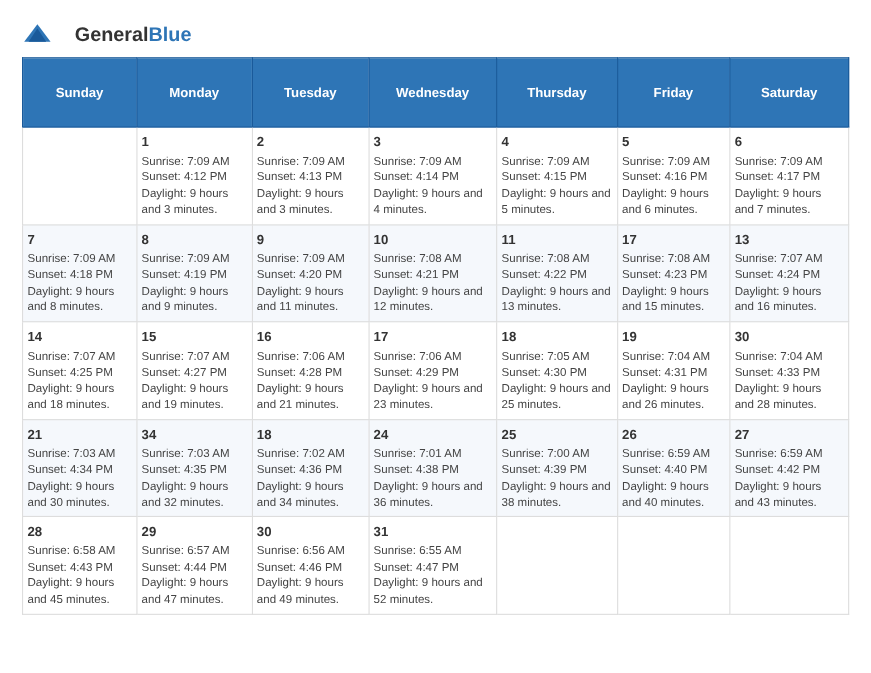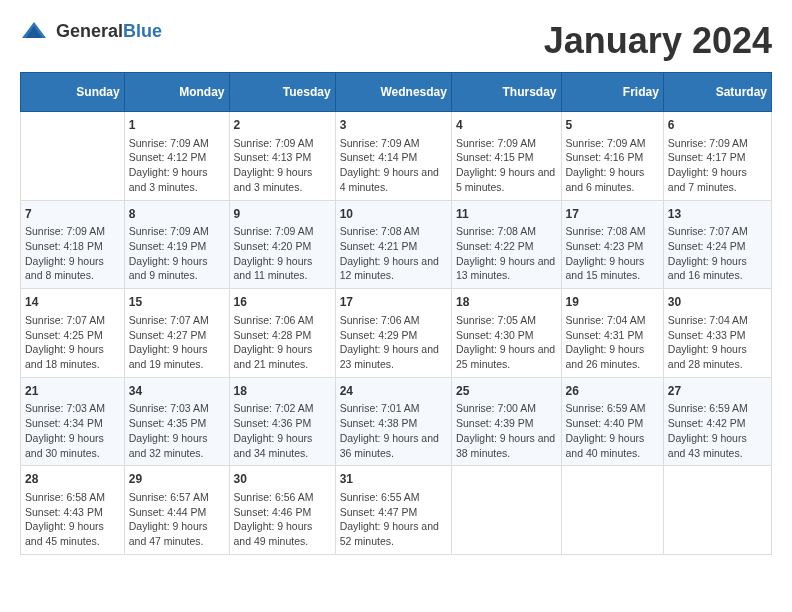--- a/index.html
+++ b/index.html
@@ -12,21 +12,21 @@
     }
     .header-area {
       display: flex;
       justify-content: space-between;
       align-items: flex-start;
       margin-bottom: 10px;
     }
     .logo {
       display: flex;
       align-items: center;
-      gap: 8px;
+      gap: 20px;
     }
     .logo-text-general {
       font-size: 18px;
       font-weight: bold;
       color: #333;
     }
     .logo-text-blue {
       font-size: 18px;
       font-weight: bold;
       color: #2e75b6;
@@ -50,22 +50,22 @@
     table {
       width: 100%;
       border-collapse: collapse;
       font-size: 11px;
     }
     thead tr {
       background-color: #2e75b6;
       color: #fff;
     }
     thead th {
-      padding: 12px 4px;
-      text-align: right;
+      padding: 24px 4px;
+      text-align: center;
       font-weight: bold;
       font-size: 12px;
       border: 1px solid #1a5a9a;
     }
     tbody tr {
       vertical-align: top;
       border-bottom: 1px solid #ccc;
     }
     tbody td {
       padding: 5px 4px;
@@ -97,21 +97,20 @@
   <div class="logo">
     <svg class="logo-icon" viewBox="0 0 28 22" xmlns="http://www.w3.org/2000/svg">
       <polygon points="14,2 26,18 2,18" fill="#2e75b6"></polygon>
       <polygon points="14,6 22,18 6,18" fill="#1a5a9a"></polygon>
     </svg>
     <div>
       <span class="logo-text-general">General</span><span class="logo-text-blue">Blue</span>
     </div>
   </div>
   <div class="title-area">
-    <div class="main-title">January 2024</div>
   </div>
 </div>
 
 <table>
   <thead>
     <tr>
     <th>Sunday</th>
         <th>Monday</th>
         <th>Tuesday</th>
         <th>Wednesday</th>

